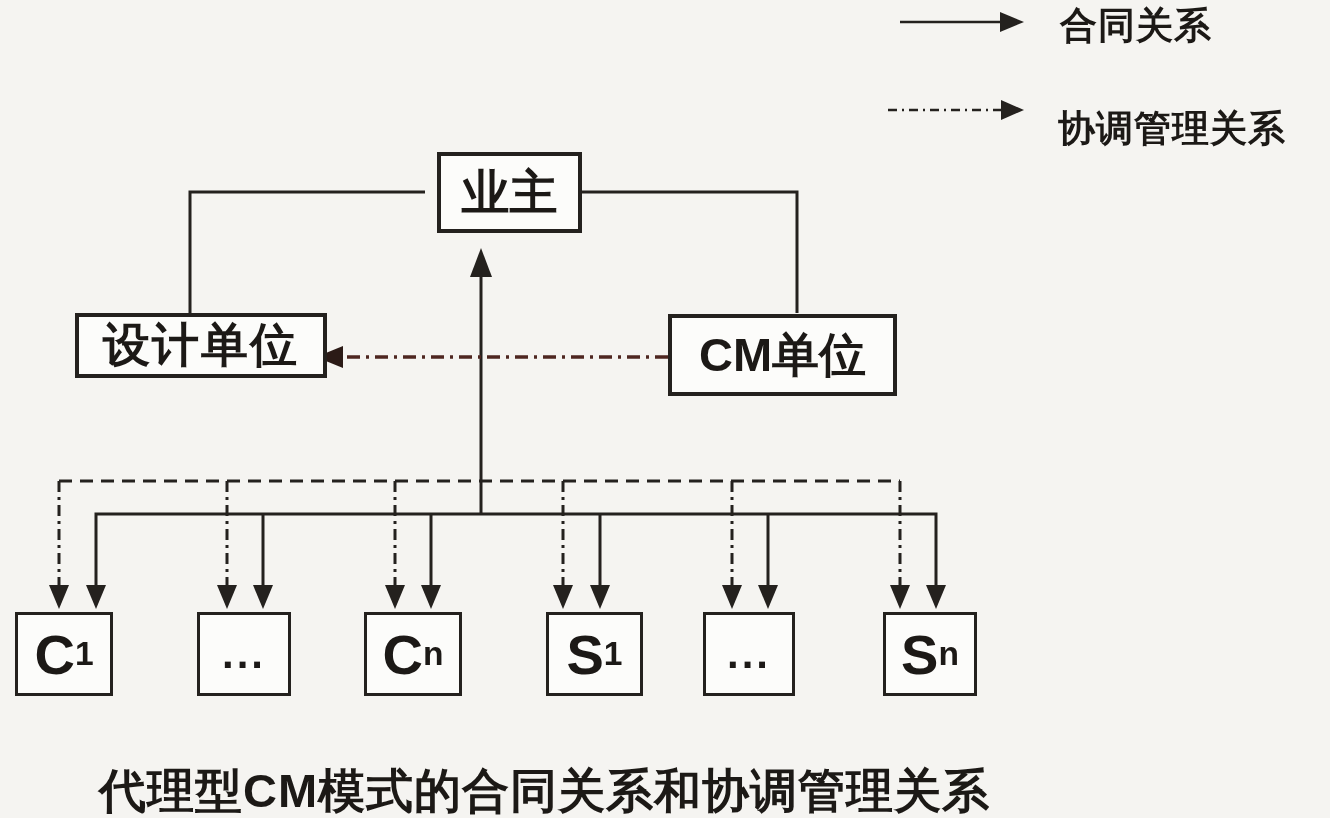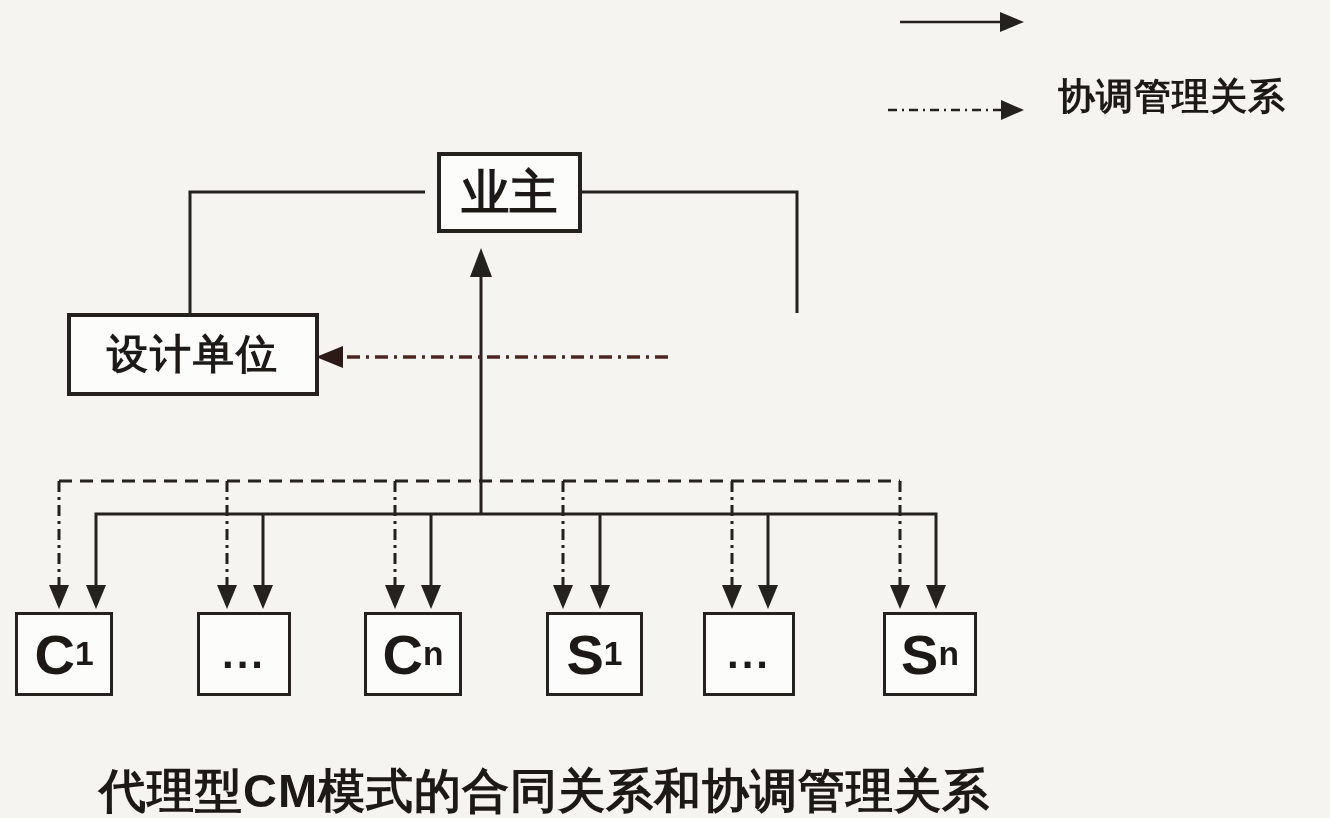--- a/index.html
+++ b/index.html
@@ -111,30 +111,34 @@
     <g>
       <path class="thinline" d="M900 22 H1002"></path>
       <polygon class="head" points="1024,22 1000,12 1000,32"></polygon>
     </g>
     <g>
       <path class="dashdot-thin" d="M888 110 H1002"></path>
       <polygon class="head" points="1024,110 1001,100 1001,120"></polygon>
     </g>
   </svg>
 
-  <div class="legend-label" style="left:1058px;top:72px;">协调管理关系</div>
+  <div class="legend-label" style="left:1060px;top:1px;">合同关系</div>
+  <div class="legend-label" style="left:1058px;top:104px;">协调管理关系</div>
 
   <div class="box" style="left:437px;top:152px;width:145px;height:81px;font-size:48px;">
     <span>业主</span>
   </div>
 
-  <div class="box" style="left:67px;top:313px;width:252px;height:83px;font-size:41px;letter-spacing:2px;">
+  <div class="box" style="left:75px;top:313px;width:252px;height:65px;font-size:47px;letter-spacing:2px;">
     <span>设计单位</span>
   </div>
 
+  <div class="box" style="left:668px;top:314px;width:229px;height:82px;font-size:47px;">
+    <span>CM单位</span>
+  </div>
 
   <div class="box small" style="left:15px;top:612px;width:98px;height:84px;font-size:56px;">
     <span>C</span>
       <sub class="bsub">1</sub>
   </div>
 
   <div class="box small" style="left:197px;top:612px;width:94px;height:84px;">
     <span class="ellipsis-label">...</span>
   </div>
 

